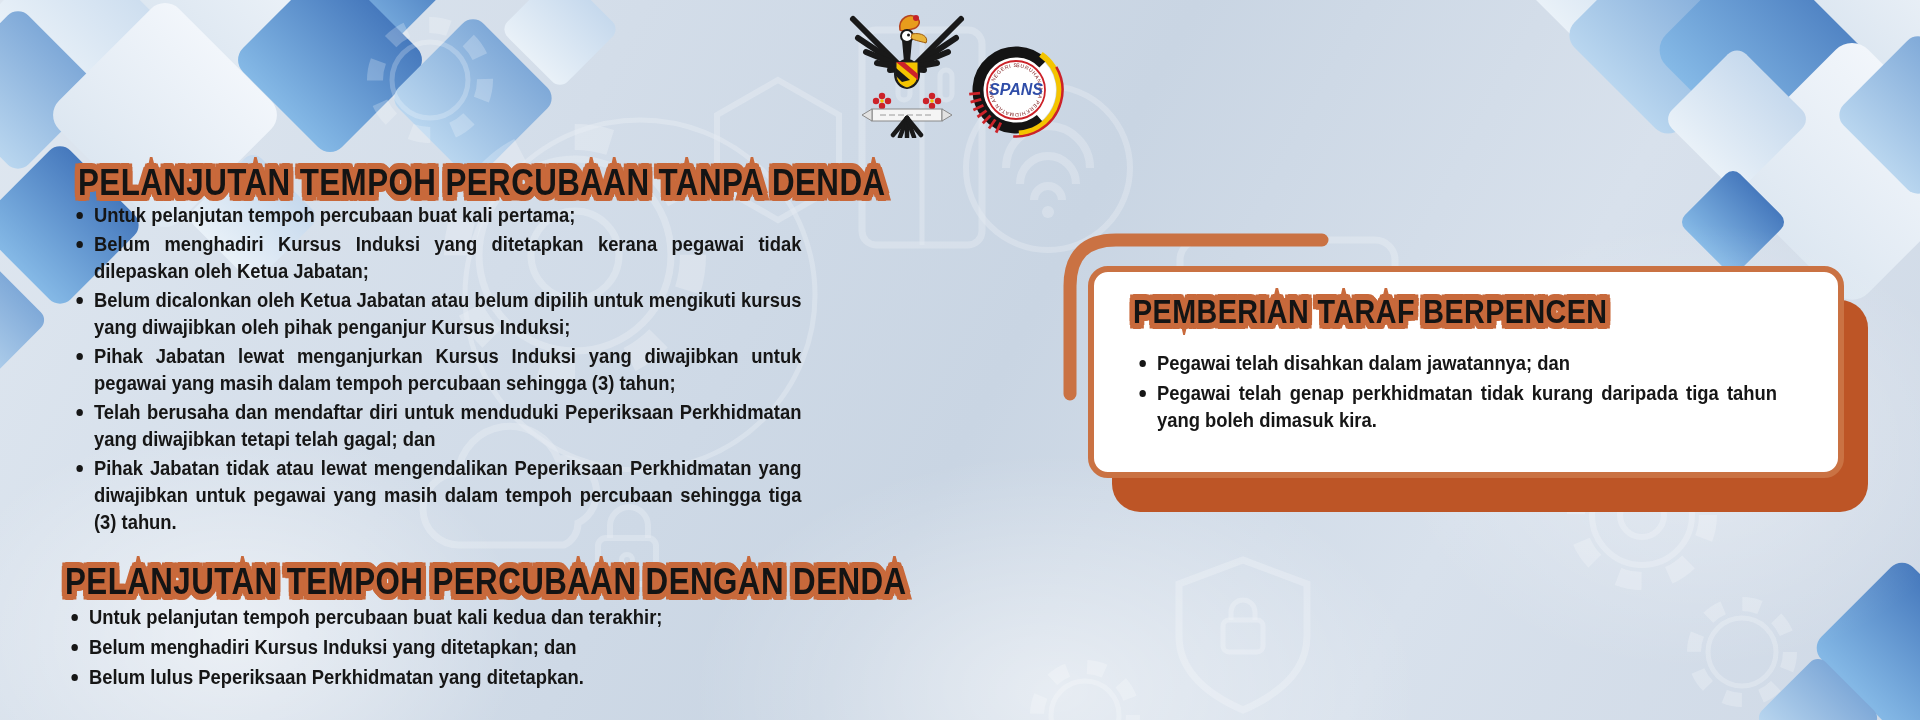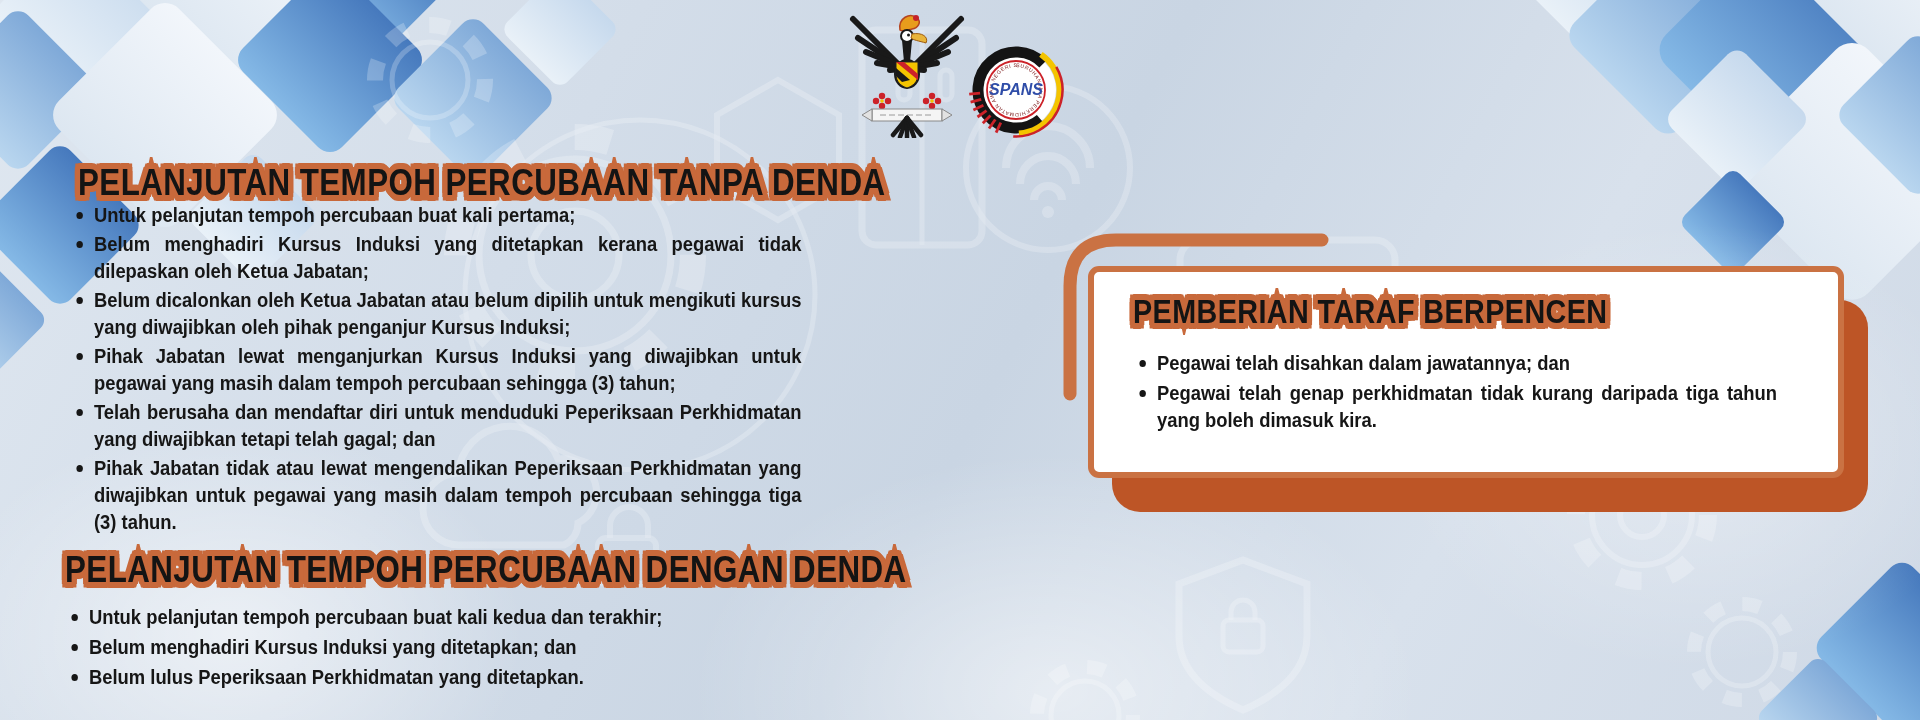--- a/index.html
+++ b/index.html
@@ -41,28 +41,28 @@
   .blist li{
     position:relative;padding-left:26px;margin:0 0 2px 0;
     font-size:20px;font-weight:700;color:#161616;line-height:27px;text-align:justify;
   }
   .blist li::before{
     content:"";position:absolute;left:7px;top:10px;width:7px;height:7px;border-radius:50%;background:#161616;
   }
 
   .sec1-title{position:absolute;left:78px;top:164px;}
   .sec1-list{position:absolute;left:70px;top:202px;width:795px;}
-  .sec2-title{position:absolute;left:65px;top:551px;}
+  .sec2-title{position:absolute;left:65px;top:563px;}
   .sec2-list{position:absolute;left:65px;top:604px;width:800px;}
   .sec2-list li{margin-bottom:3px;}
 
   .card-shadow{position:absolute;left:1112px;top:300px;width:756px;height:212px;border-radius:28px;background:#bd5526;}
   .card{
     position:absolute;left:1088px;top:266px;width:744px;height:200px;
-    background:#ffffff;border:6px solid #ca7243;border-radius:11px;
+    background:#ffffff;border:6px solid #ca7243;border-radius:20px;
   }
   .card-title{margin:22px 0 0 39px;}
   .card-list{margin:20px 0 0 39px;width:700px;}
   .card-list li{margin-bottom:3px;}
   .bracket{position:absolute;left:1056px;top:226px;}
 
   .crest{position:absolute;left:846px;top:6px;}
   .spans{position:absolute;left:968px;top:42px;}
 </style>
 </head>

